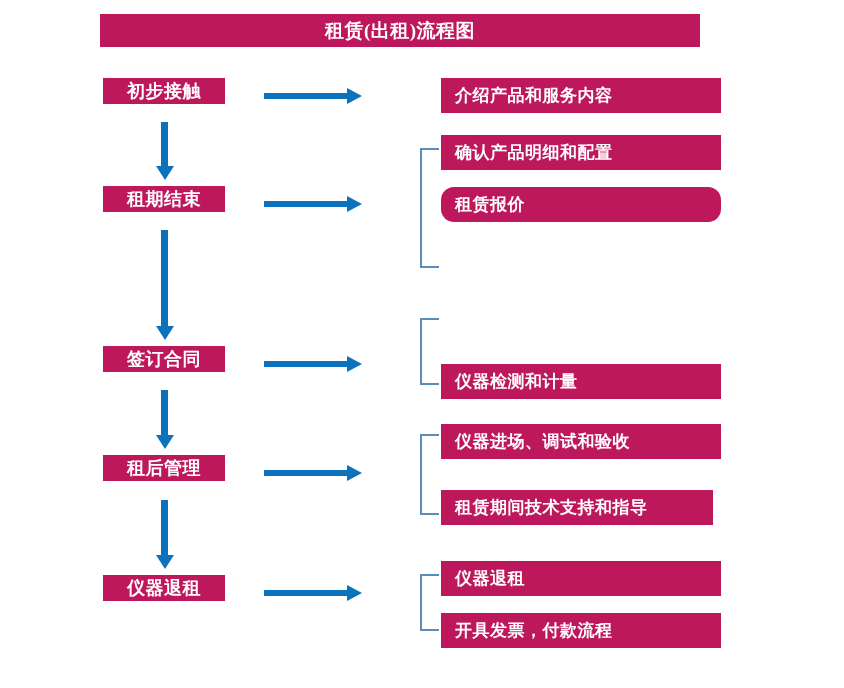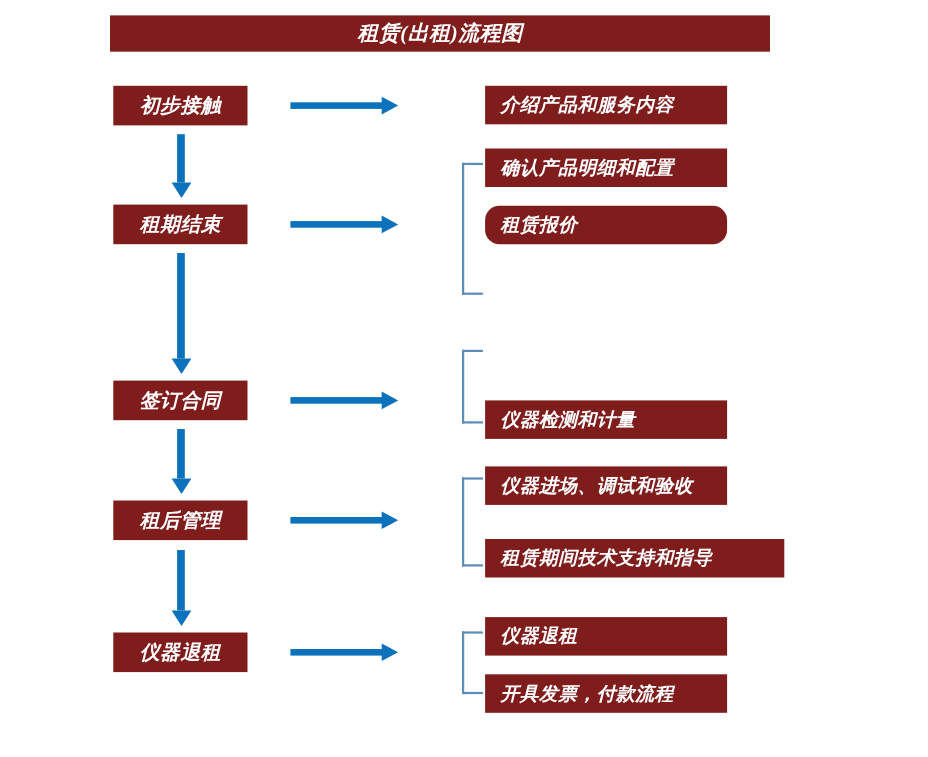--- a/index.html
+++ b/index.html
@@ -17,64 +17,63 @@
 
   #canvas {
     position: absolute;
     left: 0; top: 0;
     width: 844px;
     height: 688px;
   }
 
   .box {
     position: absolute;
-    background: #7f1d1d;
+    background: #be185d;
     color: #ffffff;
     font-weight: bold;
     display: flex;
     align-items: center;
     box-sizing: border-box;
     letter-spacing: 0.5px;
     line-height: 1;
-    font-style: italic;
   }
 
   
   .title-bar {
     left: 100px;
     top: 14px;
     width: 600px;
     height: 33px;
     justify-content: center;
     font-size: 19px;
   }
 
   
   .stage-box {
     left: 103px;
     width: 122px;
-    height: 36px;
+    height: 26px;
     justify-content: center;
     font-size: 18px;
   }
   .stage-0 { top: 78px; }
   .stage-1 { top: 186px; }
   .stage-2 { top: 346px; }
   .stage-3 { top: 455px; }
   .stage-4 { top: 575px; }
 
   
   .detail-box {
     left: 441px;
     height: 35px;
     padding-left: 14px;
     justify-content: flex-start;
     font-size: 17px;
   }
-  .d-w1 { width: 220px; }
+  .d-w1 { width: 280px; }
   .d-w2 { width: 272px; }
 
   .detail-0 { top: 78px;  }
   .detail-1 { top: 135px; }
   .detail-2 { top: 187px; border-radius: 13px; }
   .detail-3 { top: 244px; }
   .detail-4 { top: 313px; }
   .detail-5 { top: 364px; }
   .detail-6 { top: 424px; }
   .detail-7 { top: 490px; text-align: right; }

